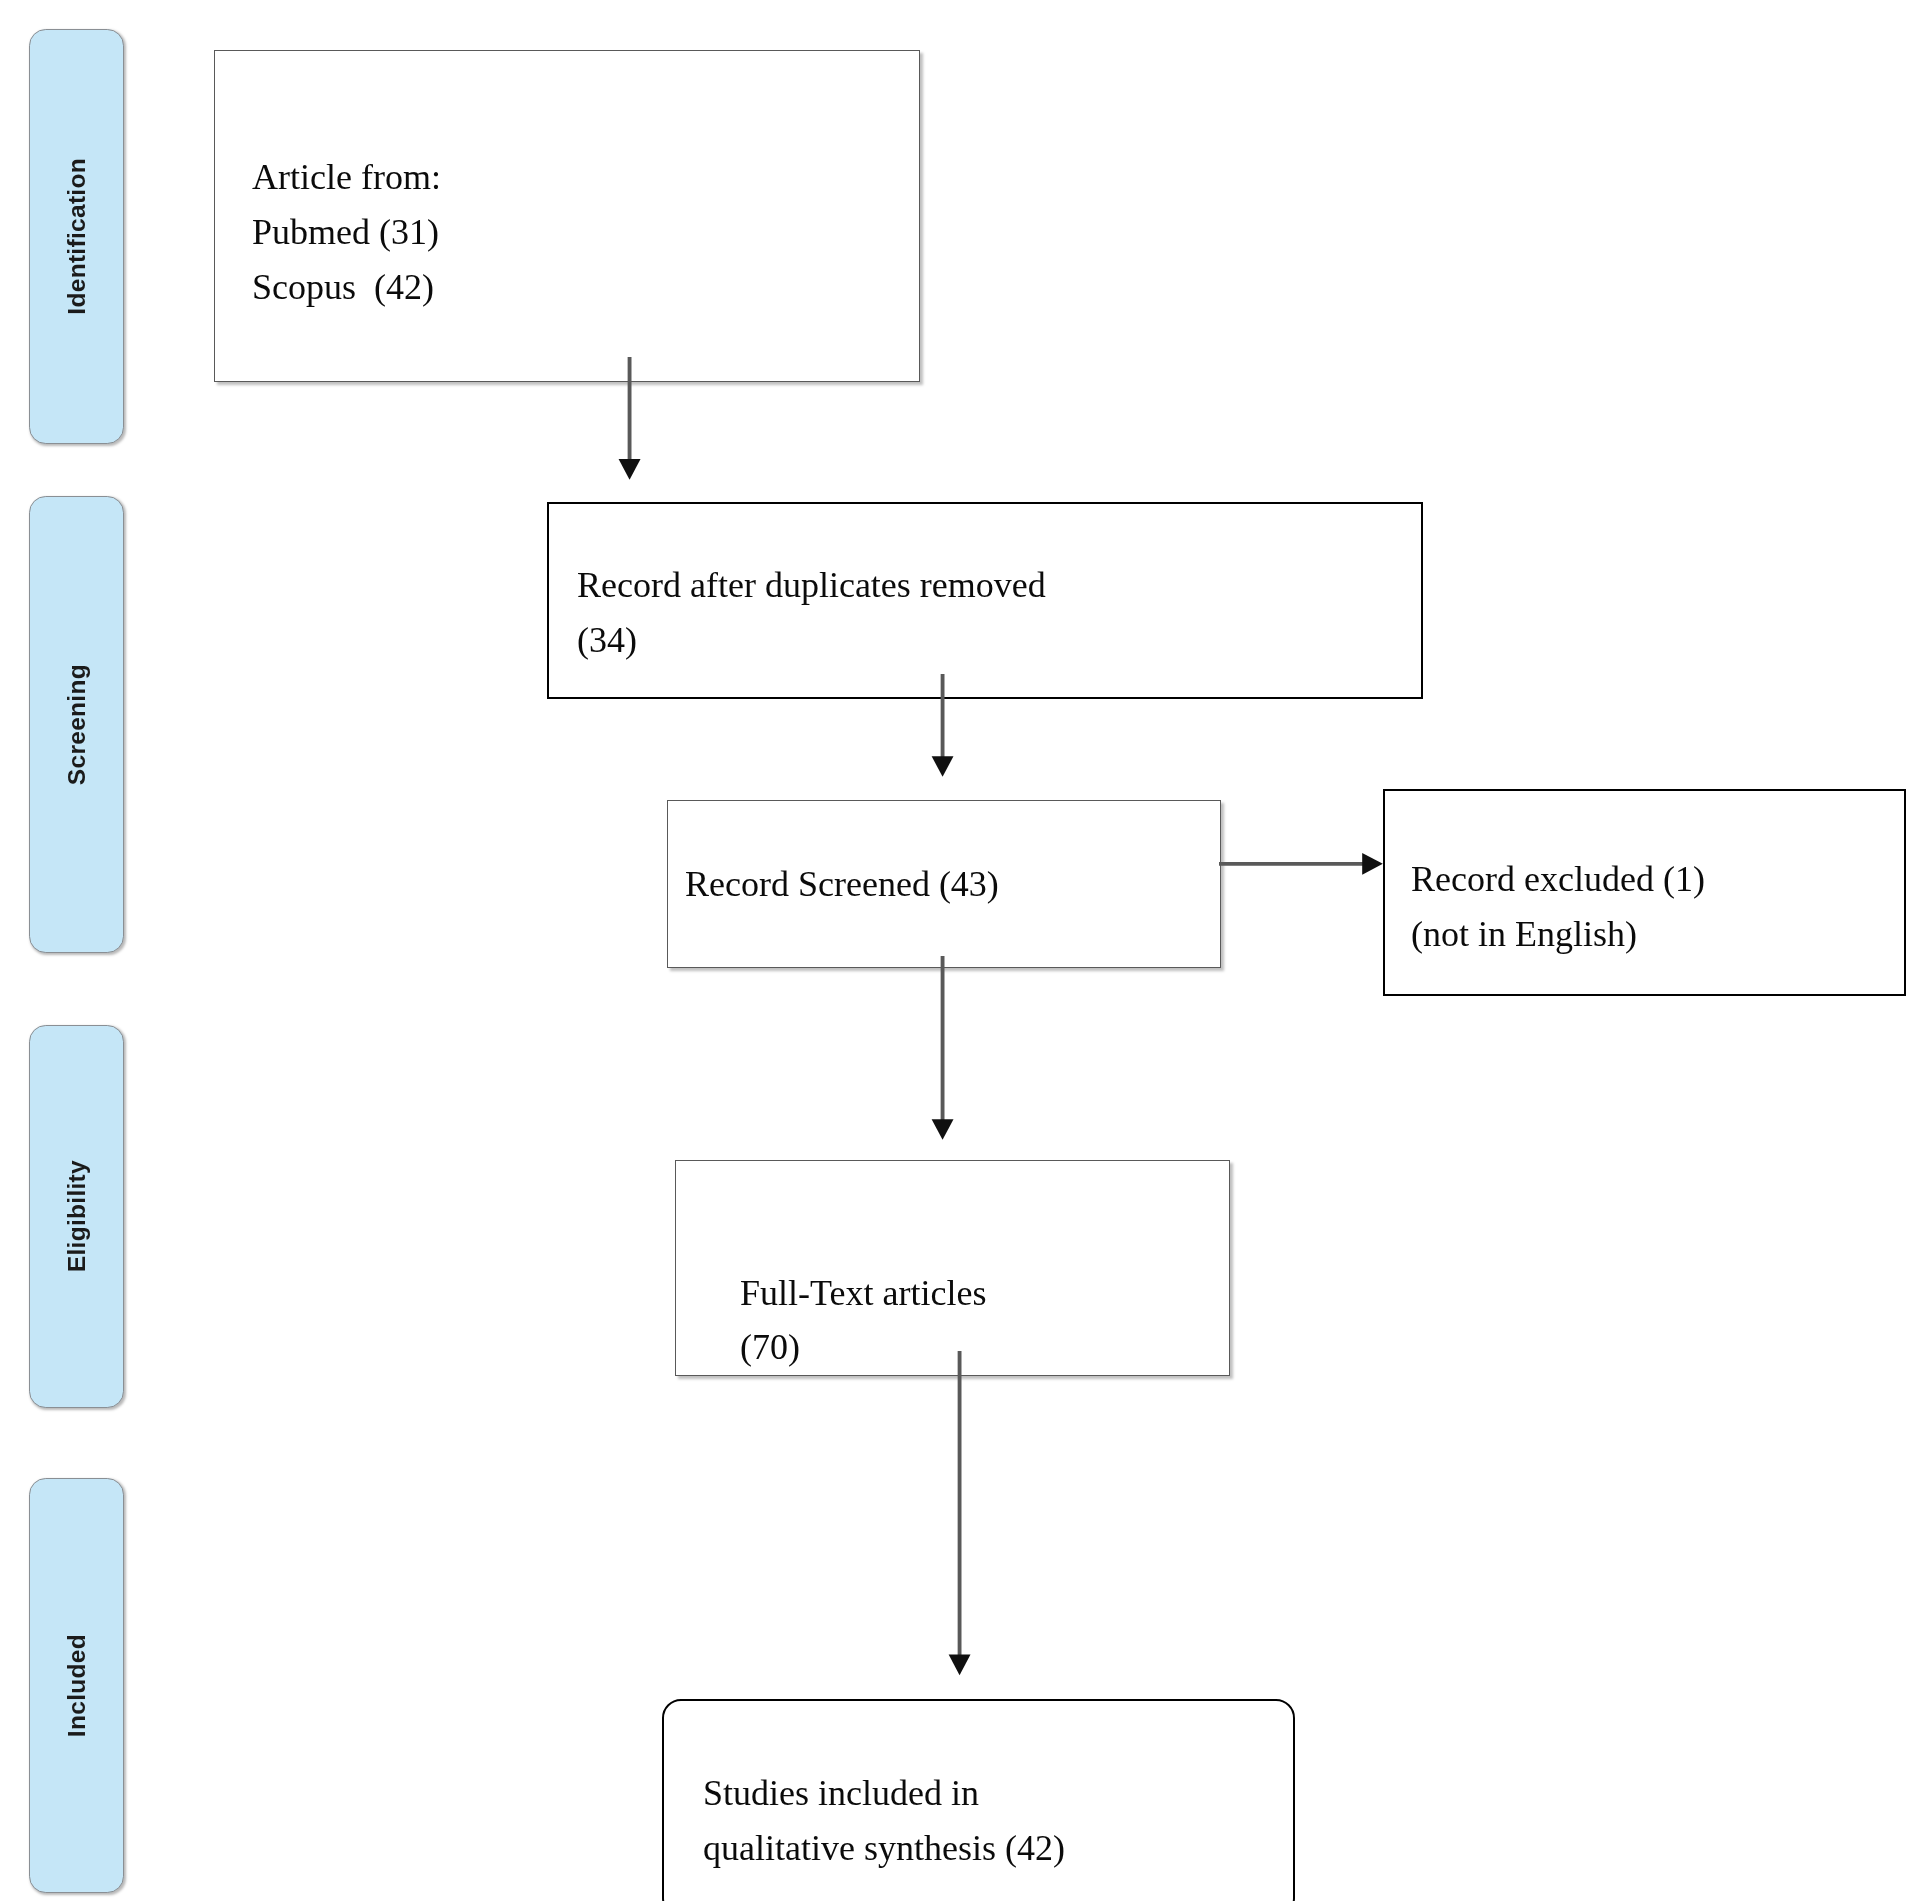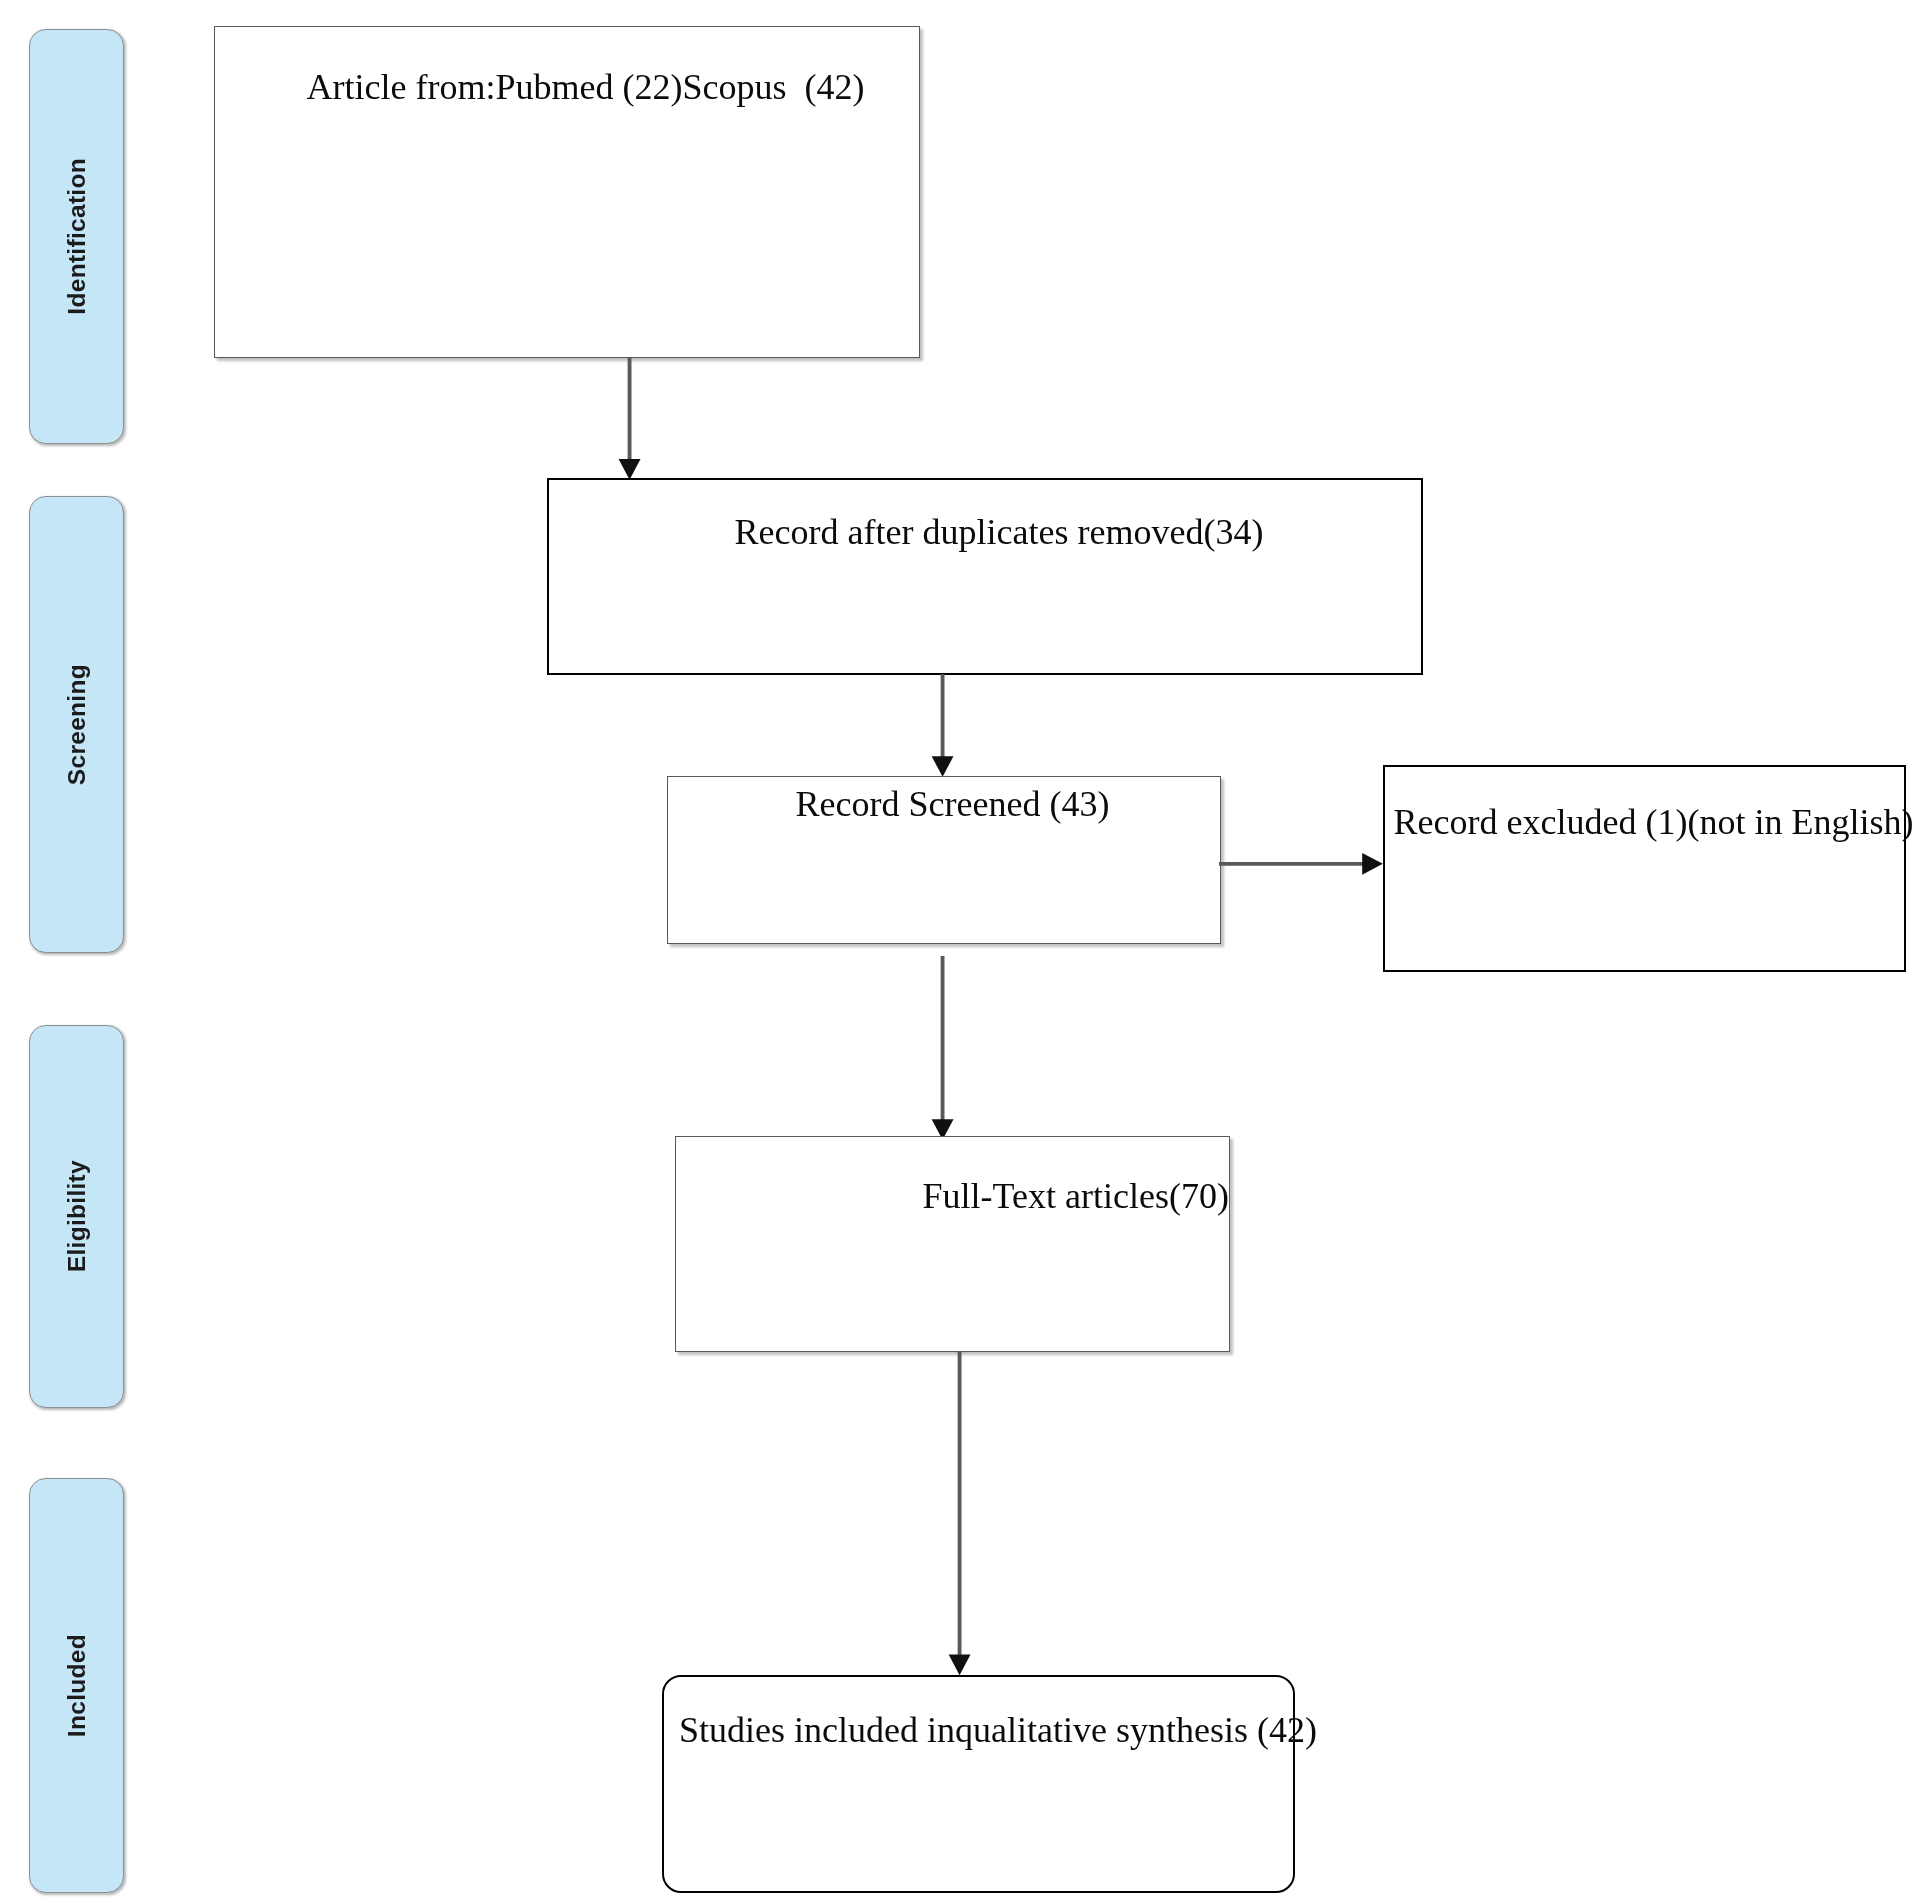--- a/index.html
+++ b/index.html
@@ -39,22 +39,23 @@
     color: #1b1b1b;
     white-space: nowrap;
   }
 
   
   .flow-box {
     position: absolute;
     box-sizing: border-box;
     background: #ffffff;
     display: flex;
-    flex-direction: row;
+    flex-direction: column;
     justify-content: center;
+    margin-top: 24px;
   }
   .flow-box.shadowed {
     border: 1.9px solid #595959;
     box-shadow: 3.2px 3.2px 2.6px rgba(0,0,0,0.25);
   }
   .flow-box.plain {
     border: 2.6px solid #000000;
   }
   .flow-box .line {
     font-size: 36px;
@@ -88,21 +89,21 @@
   <div class="stage-pill" style="left:29px; top:1025px; width:95px; height:383px;">
     <span class="stage-label">Eligibility</span>
   </div>
 
   <div class="stage-pill" style="left:29px; top:1478px; width:95px; height:415px;">
     <span class="stage-label">Included</span>
   </div>
 
   <div class="flow-box shadowed" style="left:214px; top:26px; width:706px; height:332px; padding:33px 0 0 37px;">
     <div class="line">Article from:</div>
-    <div class="line">Pubmed (22)</div>
+    <div class="line">Pubmed (31)</div>
     <div class="line">Scopus  (42)</div>
   </div>
 
   <div class="connector" style="left:612px; top:357px; width:39px; height:126px;">
     <svg width="39" height="126" viewBox="0 0 60 195">
       <line x1="27" y1="0" x2="27" y2="170" stroke="#595959" stroke-width="6"></line>
       <polygon points="27,190 10,158 44,158" fill="#101010"></polygon>
     </svg>
   </div>
 

